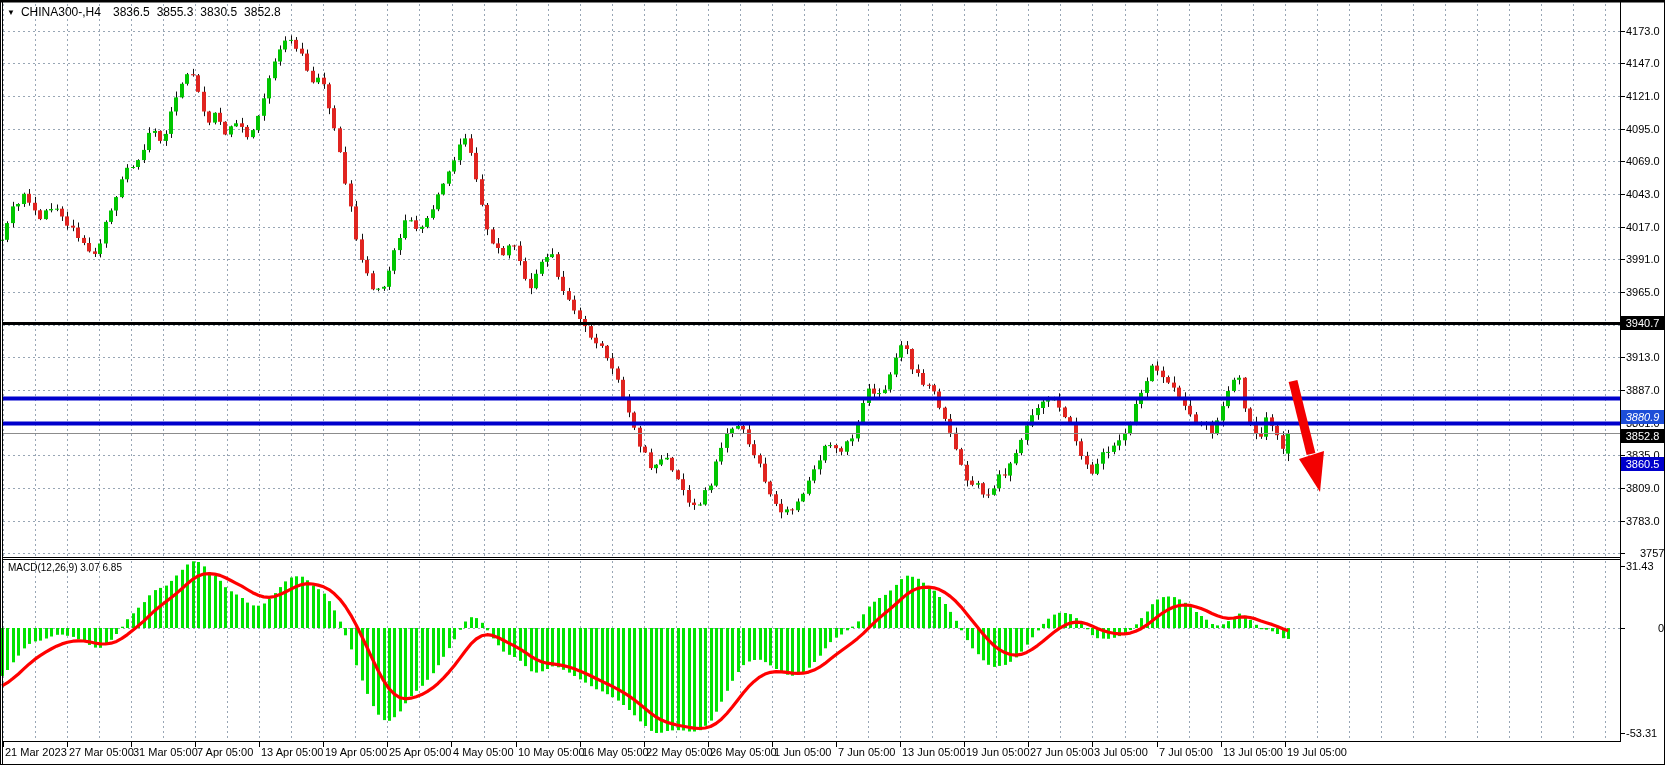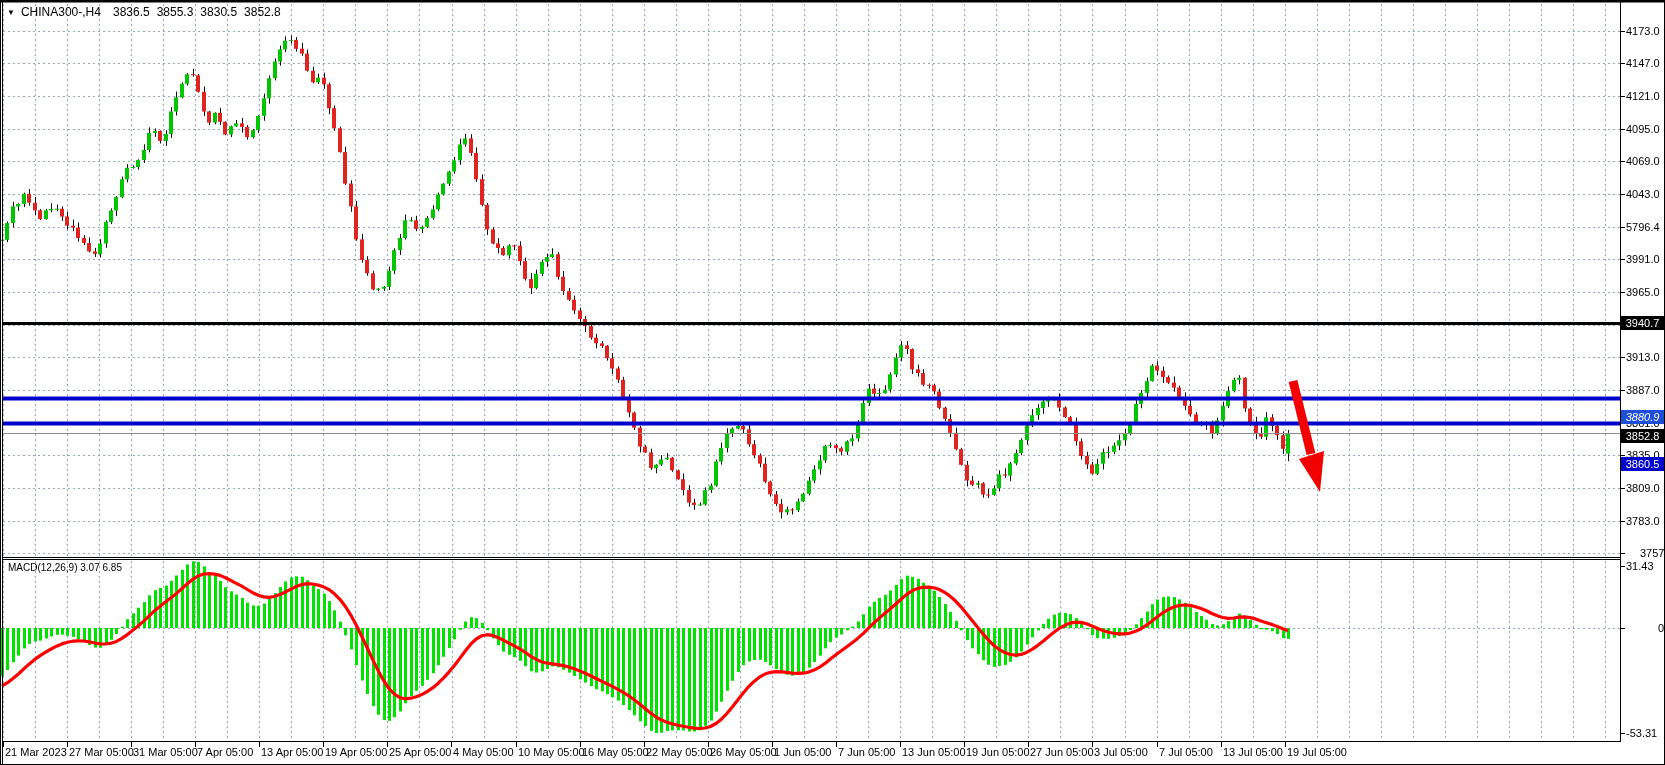--- a/index.html
+++ b/index.html
@@ -932,21 +932,21 @@
 
   <div id="macd-label">MACD(12,26,9) 3.07 6.85</div>
 
   <div id="price-axis">
       <span class="lbl" style="left: 1626px; top: 25px;">4173.0</span>
       <span class="lbl" style="left: 1626px; top: 57px;">4147.0</span>
       <span class="lbl" style="left: 1626px; top: 90px;">4121.0</span>
       <span class="lbl" style="left: 1626px; top: 123px;">4095.0</span>
       <span class="lbl" style="left: 1626px; top: 155px;">4069.0</span>
       <span class="lbl" style="left: 1626px; top: 188px;">4043.0</span>
-      <span class="lbl" style="left: 1626px; top: 221px;">5796.4</span>
+      <span class="lbl" style="left: 1626px; top: 221px;">4017.0</span>
       <span class="lbl" style="left: 1626px; top: 253px;">3991.0</span>
       <span class="lbl" style="left: 1626px; top: 286px;">3965.0</span>
       <span class="lbl" style="left: 1626px; top: 319px;">3939.0</span>
       <span class="lbl" style="left: 1626px; top: 351px;">3913.0</span>
       <span class="lbl" style="left: 1626px; top: 384px;">3887.0</span>
       <span class="lbl" style="left: 1626px; top: 417px;">3861.0</span>
       <span class="lbl" style="left: 1626px; top: 449px;">3835.0</span>
       <span class="lbl" style="left: 1626px; top: 482px;">3809.0</span>
       <span class="lbl" style="left: 1626px; top: 515px;">3783.0</span>
       <span class="lbl" style="left: 1640px; top: 547px;">3757.0</span>

